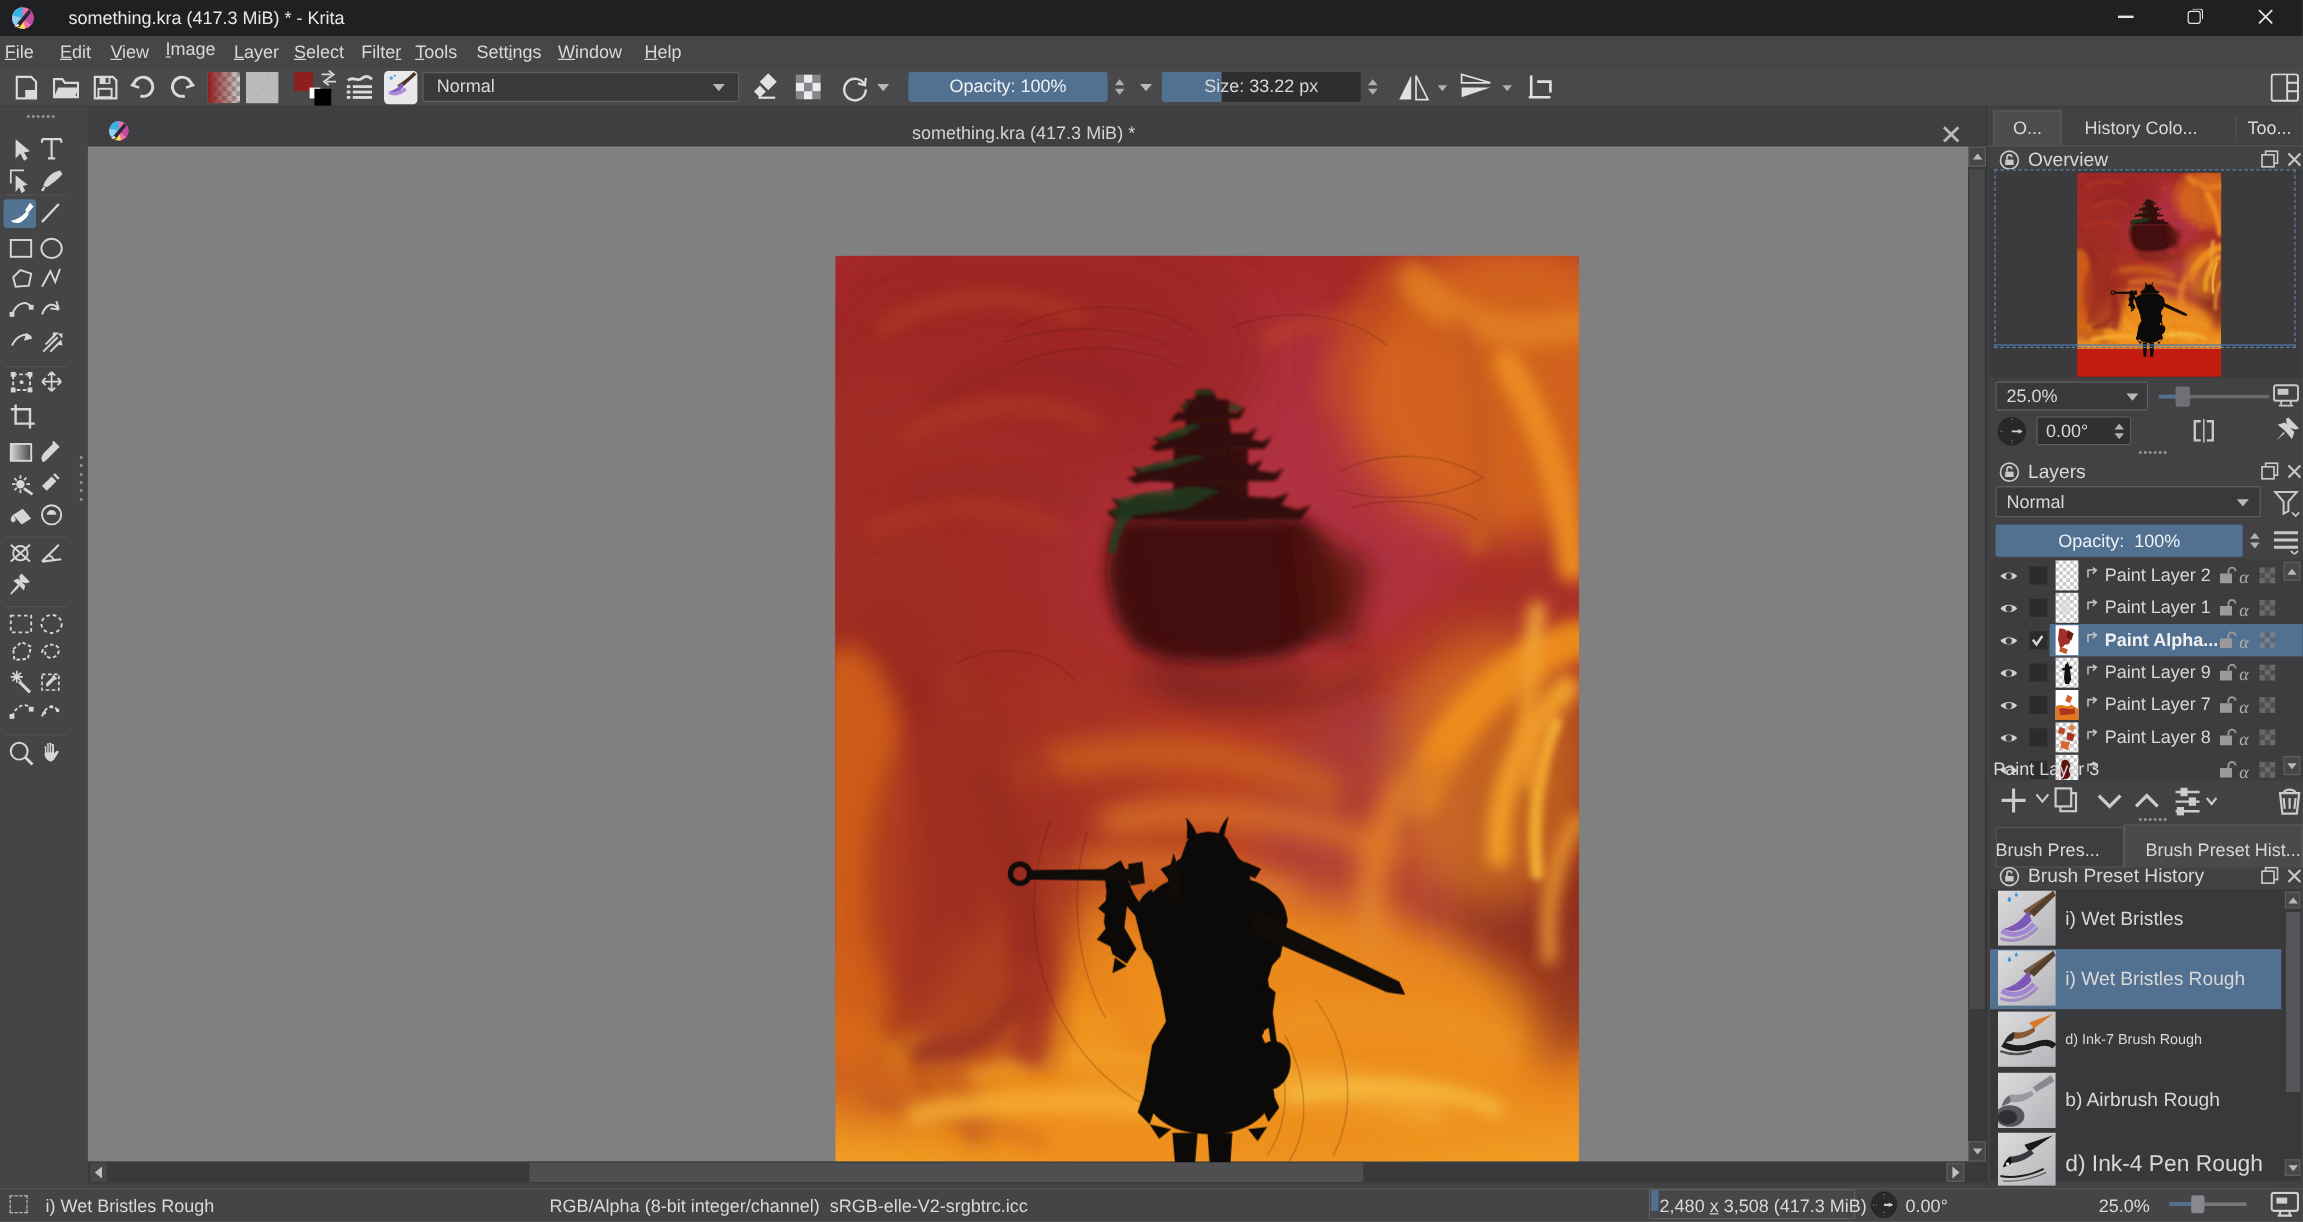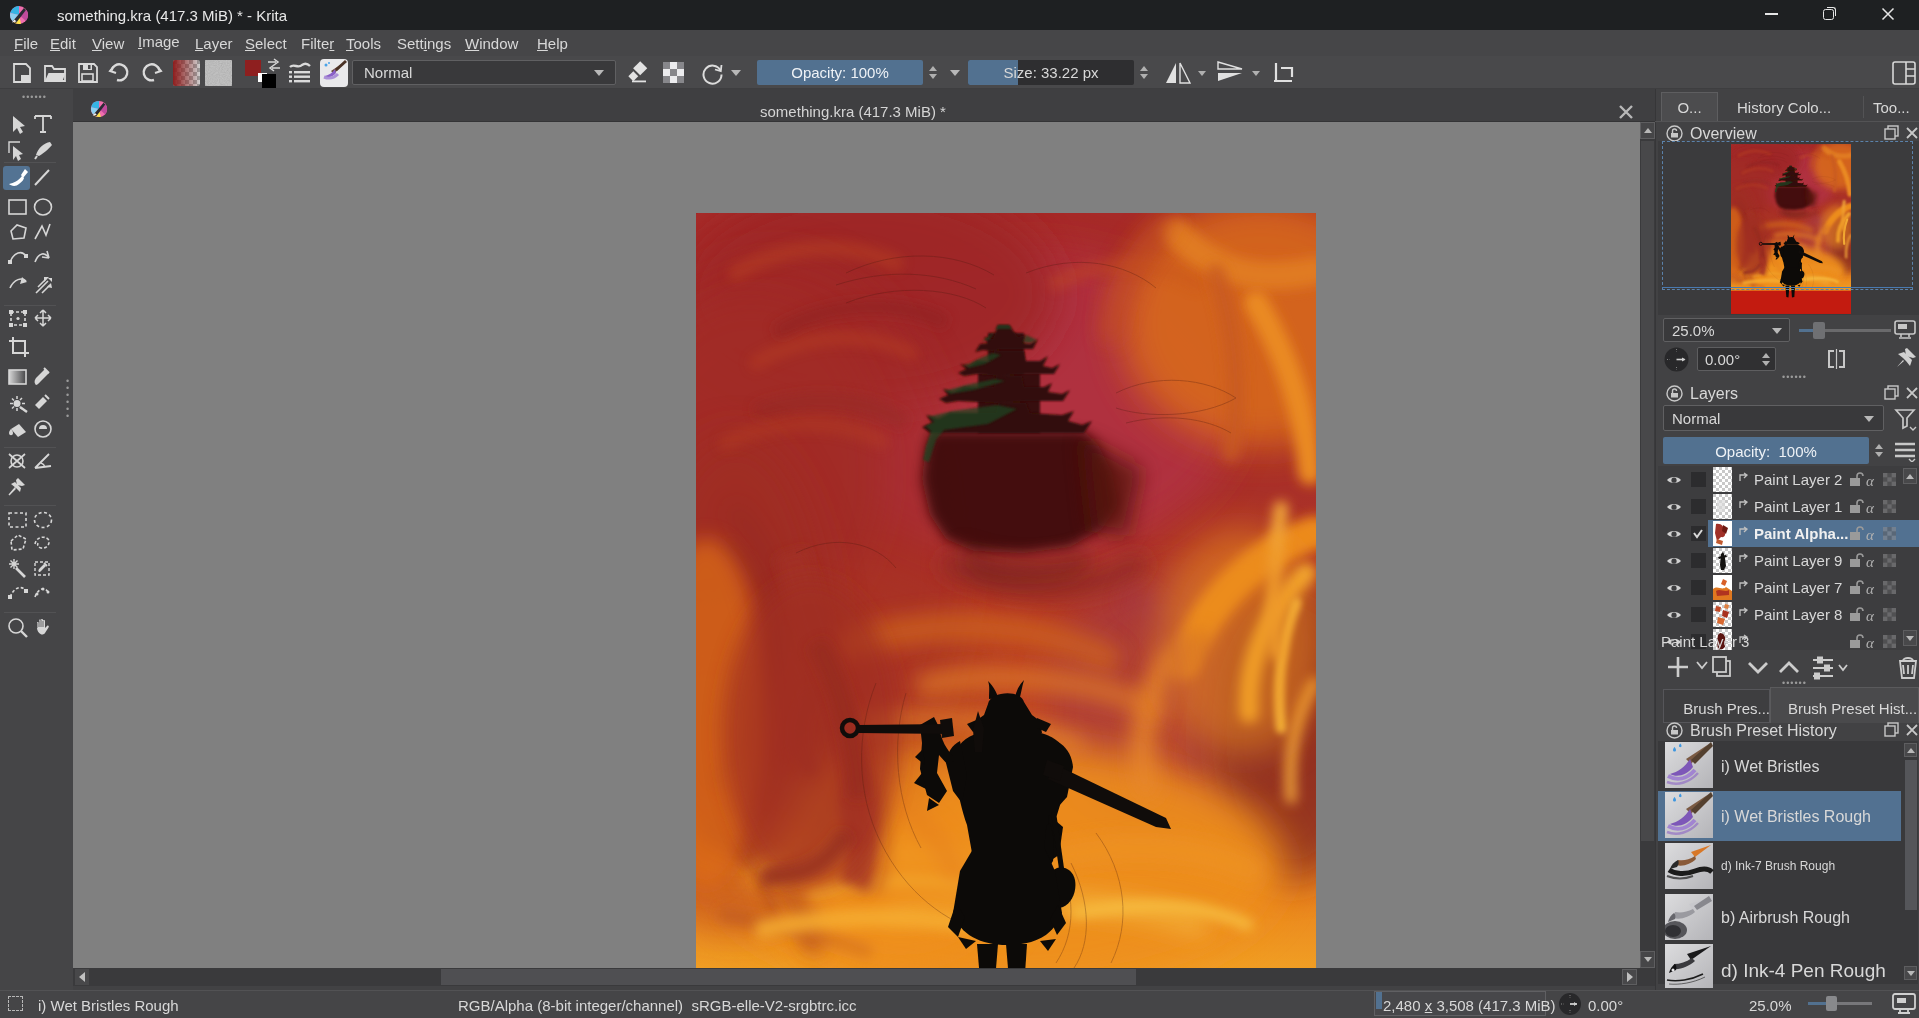--- a/index.html
+++ b/index.html
@@ -29,21 +29,21 @@
   </div>
 <div class="abs tt" style="left:57px;top:7px;color:#e8e8e8">something.kra (417.3 MiB) * - Krita</div>
 <div class="abs" style="left:1765px;top:13px;width:13px;height:2px;background:#e6e6e6"></div>
 <div class="abs" style="left:1823px;top:9px;width:11px;height:11px;border:1.5px solid #e6e6e6;border-radius:2.5px"></div>
 <div class="abs" style="left:1827px;top:6.5px;width:9px;height:9px;border-top:1.5px solid #e6e6e6;border-right:1.5px solid #e6e6e6;border-radius:0 3px 0 0"></div>
 <svg class="abs" style="left:1881px;top:7px" width="14" height="14" viewBox="0 0 14 14">
     <path d="M1.5 1.5 L12.5 12.5 M12.5 1.5 L1.5 12.5" stroke="#e6e6e6" stroke-width="1.5"></path>
   </svg>
 
 <div class="abs" style="left:0;top:30px;width:1919px;height:26px;background:#464648"></div>
-<div class="abs tt" style="left:14px;top:35px"><u>F</u>ile</div>
+<div class="abs tt" style="left:4px;top:35px"><u>F</u>ile</div>
 <div class="abs tt" style="left:50px;top:35px"><u>E</u>dit</div>
 <div class="abs tt" style="left:92px;top:35px"><u>V</u>iew</div>
 <div class="abs tt" style="left:138px;top:33px"><u>I</u>mage</div>
 <div class="abs tt" style="left:195px;top:35px"><u>L</u>ayer</div>
 <div class="abs tt" style="left:245px;top:35px"><u>S</u>elect</div>
 <div class="abs tt" style="left:301px;top:35px">Filte<u>r</u></div>
 <div class="abs tt" style="left:346px;top:35px"><u>T</u>ools</div>
 <div class="abs tt" style="left:397px;top:35px">Sett<u>i</u>ngs</div>
 <div class="abs tt" style="left:465px;top:35px"><u>W</u>indow</div>
 <div class="abs tt" style="left:537px;top:35px"><u>H</u>elp</div>
@@ -804,21 +804,21 @@
 <path d="M172 10 l4 5 4-5" stroke-width="1.8"></path>
 <g stroke-width="1.8">
       <path d="M233 6 h16 l-2 17 h-12 Z"></path>
       <path d="M236 6 a5 3 0 0 1 10 0 M236 10 l1 9 M241 10 v9 M246 10 l-1 9"></path>
     </g>
 </svg>
 <div class="abs dots" style="left:1782px;top:678px">••••••</div>
 
 <div class="abs" style="left:1770px;top:687px;width:149px;height:36px;background:#4a4a4c;border:1px solid #5a5a5c;border-bottom:none"></div>
 <div class="abs" style="left:1663px;top:689px;width:107px;height:34px;background:#3e3e40;border:1px solid #56565a"></div>
-<div class="abs tt" style="left:1663px;top:700px;width:107px;text-align:right">Brush Pres...</div>
+<div class="abs tt" style="left:1663px;top:700px;width:107px;text-align:left">Brush Pres...</div>
 <div class="abs tt" style="left:1788px;top:700px">Brush Preset Hist...</div>
 
 <svg class="abs" style="left:1666px;top:722px" width="17" height="17" viewBox="0 0 17 17">
     <circle cx="8.5" cy="8.5" r="7.5" fill="none" stroke="#c8c8c8" stroke-width="1.4"></circle>
     <rect x="5" y="8" width="7" height="4.5" fill="#c8c8c8"></rect>
     <path d="M6.5 8 v-2 a2 2 0 0 1 4 0" fill="none" stroke="#c8c8c8" stroke-width="1.4"></path>
   </svg>
 <div class="abs tt" style="left:1690px;top:722px;font-size:16px">Brush Preset History</div>
 <svg class="abs" style="left:1884px;top:722px" width="15" height="15" viewBox="0 0 15 15">
     <rect x="4" y="1" width="10" height="10" fill="none" stroke="#c8c8c8" stroke-width="1.4"></rect>

